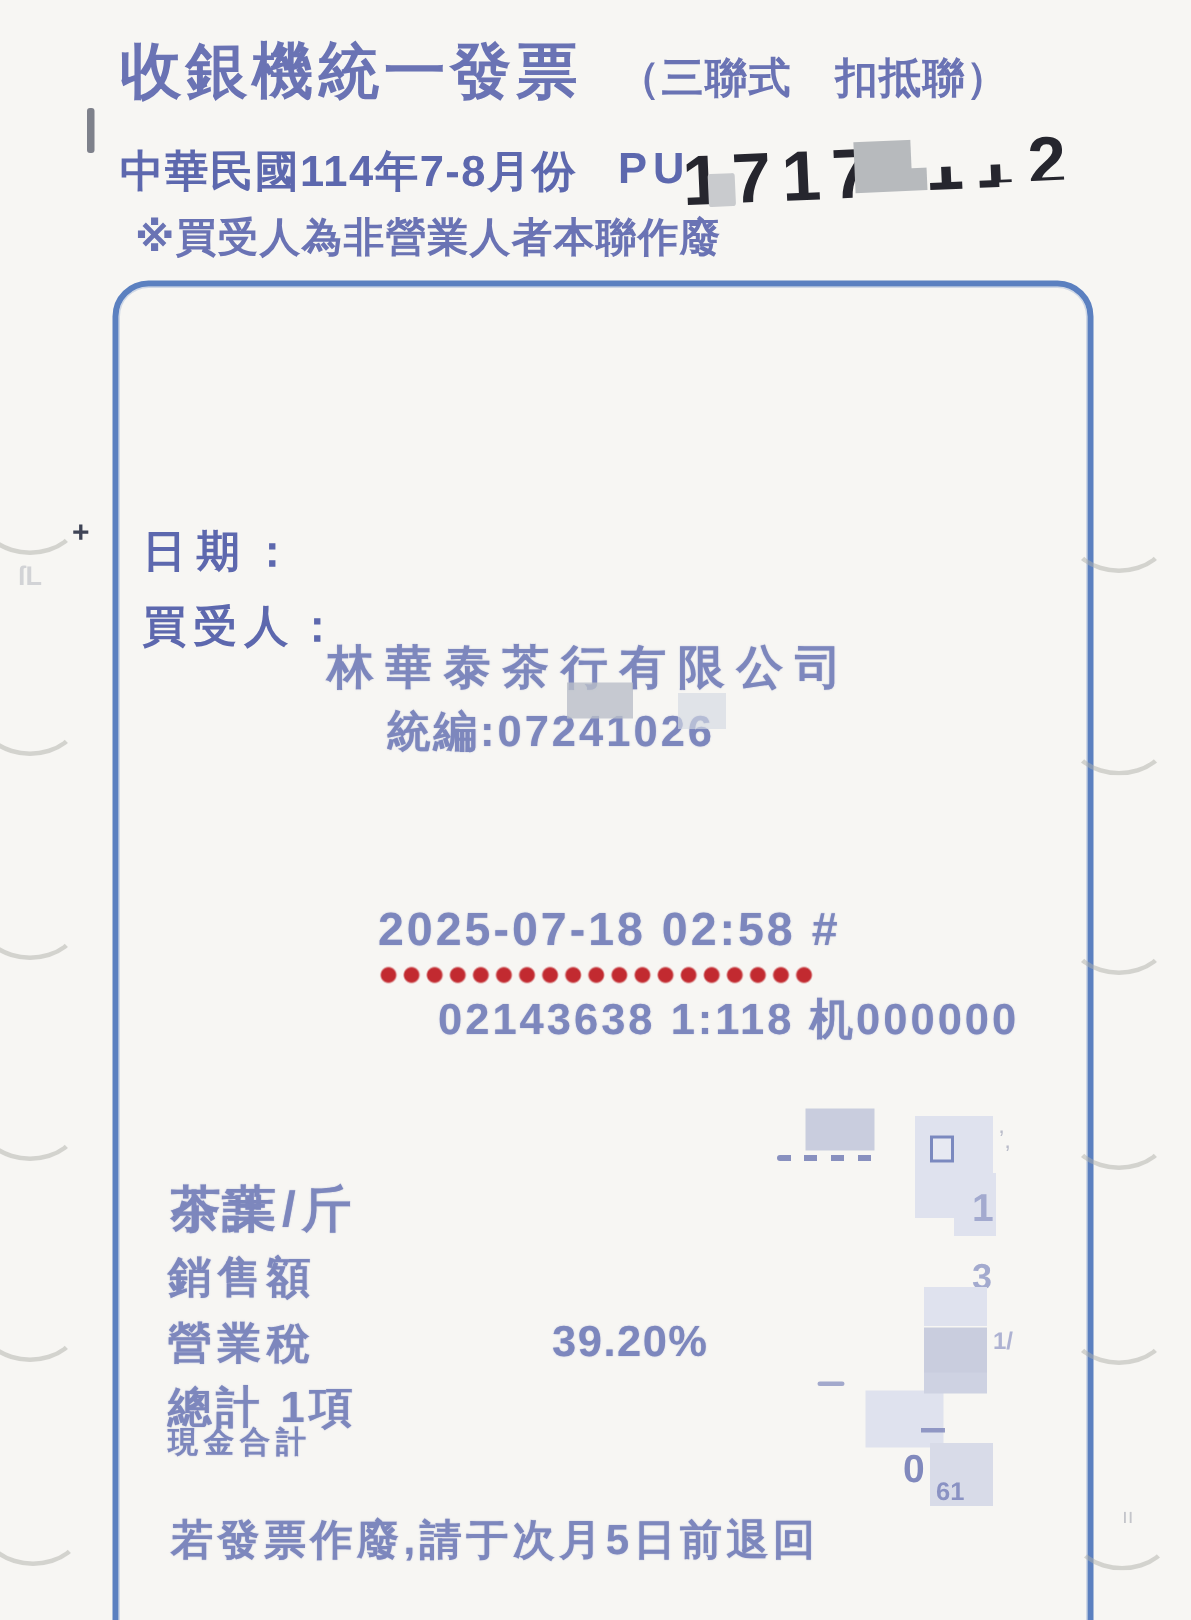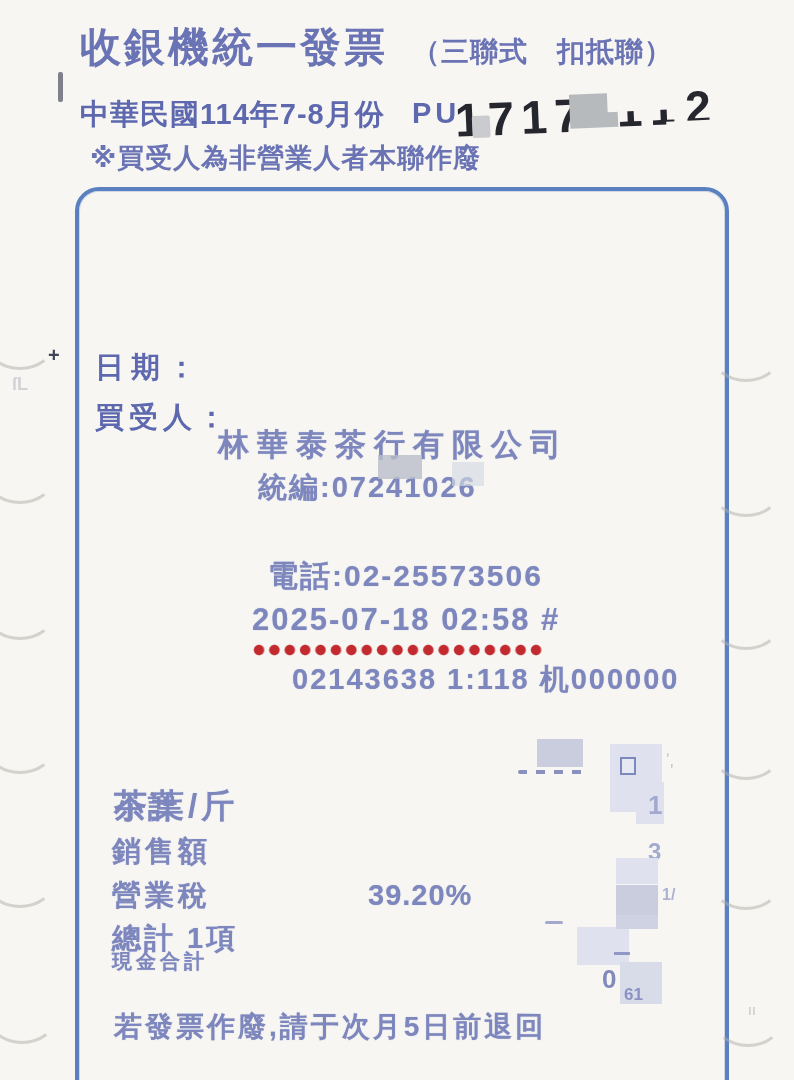--- a/index.html
+++ b/index.html
@@ -87,21 +87,20 @@
 
   <div class="abs label-blue" style="left:95px;top:348px;font-size:29px;letter-spacing:7px;">日期：</div>
   <div class="abs label-blue" style="left:95px;top:398px;font-size:29px;letter-spacing:5px;">買受人：</div>
 
   <div class="abs dm" style="left:218px;top:424px;font-size:31px;letter-spacing:8px;">林華泰茶行有限公司</div>
   <div class="abs dm" style="left:258px;top:468px;font-size:29px;letter-spacing:2px;">統編:07241026</div>
 
   <div class="abs" style="left:378px;top:455px;width:44px;height:24px;background:#b9bec8;opacity:.8;"></div>
   <div class="abs" style="left:452px;top:462px;width:32px;height:24px;background:#d4d8e2;opacity:.65;"></div>
 
-  <div class="abs dm" style="left:268px;top:556px;font-size:30px;letter-spacing:2px;">電話:02-25573506</div>
   <div class="abs dm" style="left:252px;top:602px;font-size:31px;letter-spacing:2px;">2025-07-18 02:58 #</div>
 
   <div class="abs dots" style="left:252px;top:643px;width:292px;height:14px;"></div>
 
   <div class="abs dm" style="left:292px;top:660px;font-size:29px;letter-spacing:2px;">02143638 1:118 机000000</div>
 
   <div class="abs dm" style="left:114px;top:736px;font-size:33px;letter-spacing:4px;margin-top:48px;">茶葉/斤</div>
   <div class="abs dm" style="left:114px;top:788px;font-size:29px;letter-spacing:5px;">小計</div>
   <div class="abs dm" style="left:112px;top:832px;font-size:29px;letter-spacing:4px;">銷售額</div>
   <div class="abs dm" style="left:112px;top:876px;font-size:29px;letter-spacing:4px;">營業稅</div>

